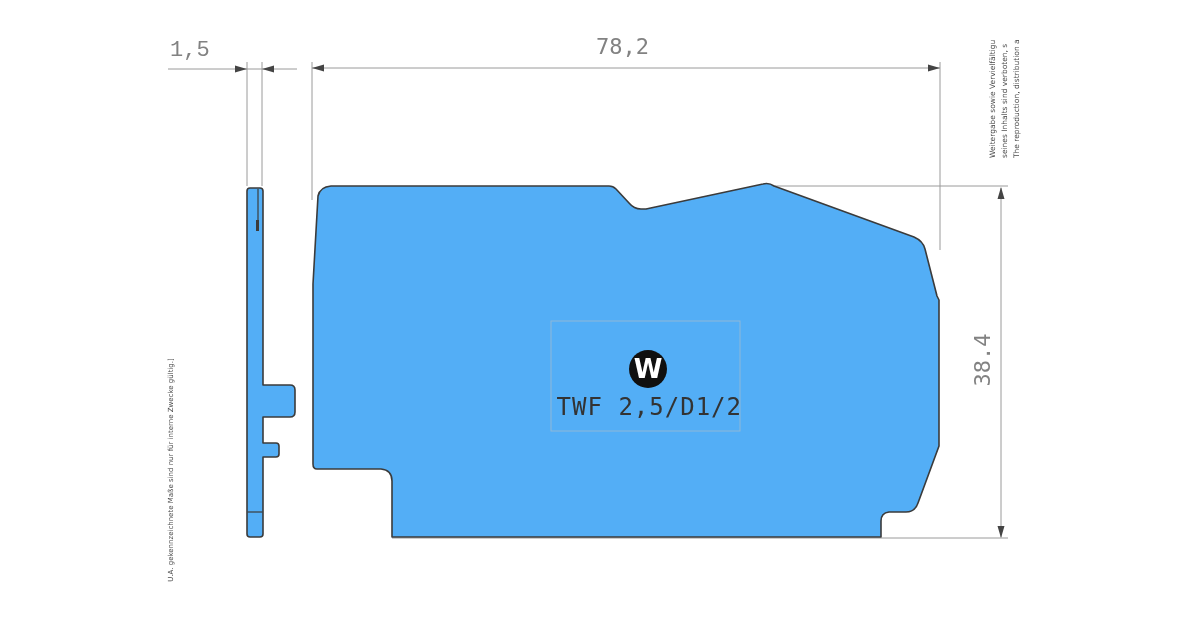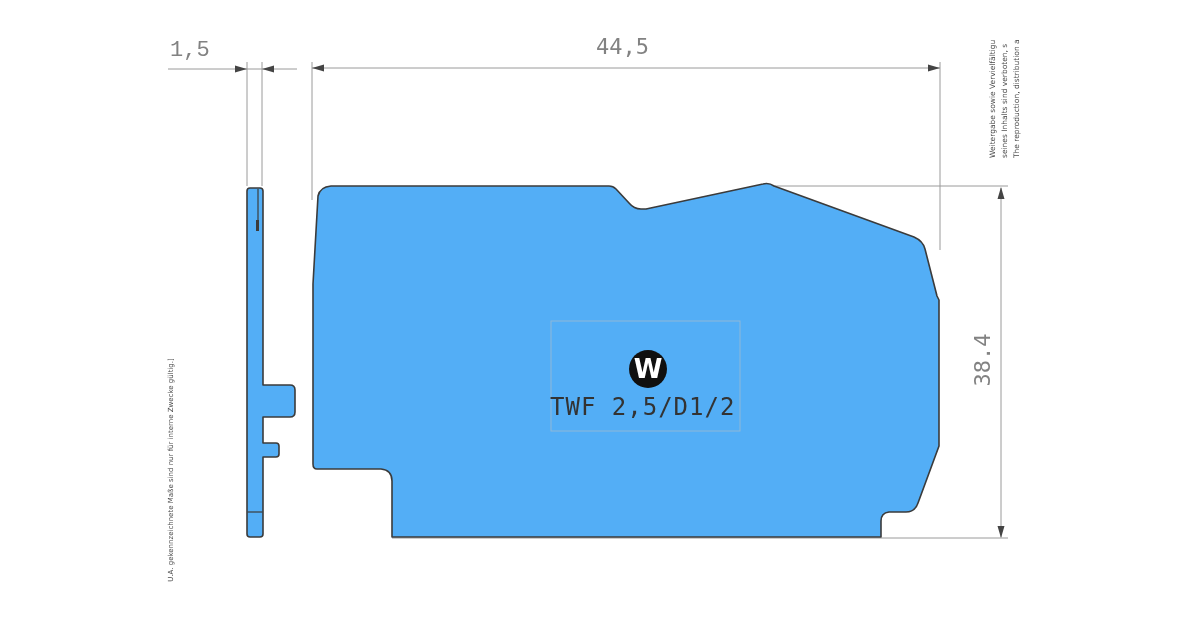--- a/index.html
+++ b/index.html
@@ -28,21 +28,21 @@
     font-size:22px;
     white-space:nowrap;
   }
   .dim-text-vert{
     display:flex;align-items:center;justify-content:center;
     transform:rotate(-90deg);
   }
   .part-label{
     position:absolute;
     left:550px;top:393px;width:192px;
-    text-align:left;
+    text-align:right;
     color:var(--c-part_text,#333333);
     font-family:"DejaVu Sans Mono", monospace;
     font-size:24px;
     letter-spacing:1px;
     white-space:nowrap;
   }
   .note-right{
     position:absolute;
     left:932px;top:67px;width:146px;height:36px;
     transform:rotate(-90deg);
@@ -111,21 +111,21 @@
       <rect class="label-frame" x="551" y="321" width="189" height="110"></rect>
       <g>
         <circle class="logo-circle" cx="648" cy="369" r="19"></circle>
         <text class="logo-w" x="648" y="378" text-anchor="middle">W</text>
       </g>
     </g>
   </svg>
 
   <div class="dim-text" style="left:170px;top:38px;font-family:Liberation Mono, monospace;">1,5</div>
 
-  <div class="dim-text" style="left:596px;top:34px;">44,5</div>
+  <div class="dim-text" style="left:596px;top:34px;">78,2</div>
 
   <div class="dim-text dim-text-vert" style="left:951px;top:345px;width:62px;height:30px;">38.4</div>
 
   <div class="part-label">TWF 2,5/D1/2</div>
 
   <div class="note-right">
     <div>Weitergabe sowie Vervielfältigu</div>
     <div>seines Inhalts sind verboten, s</div>
     <div>The reproduction, distribution a</div>
   </div>

